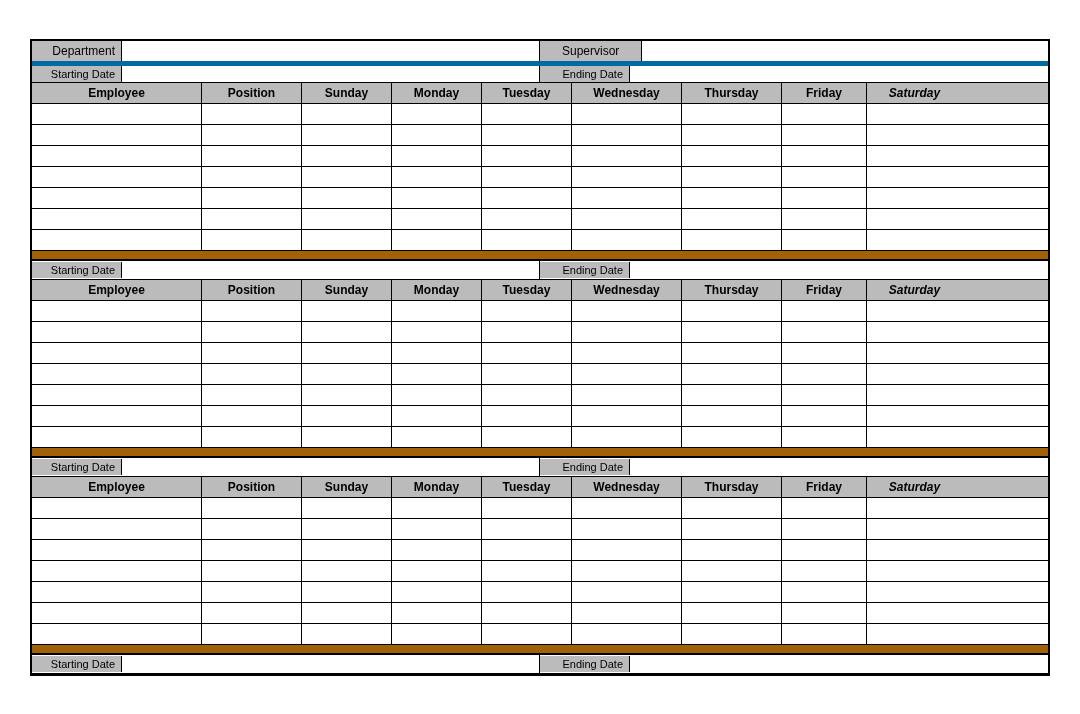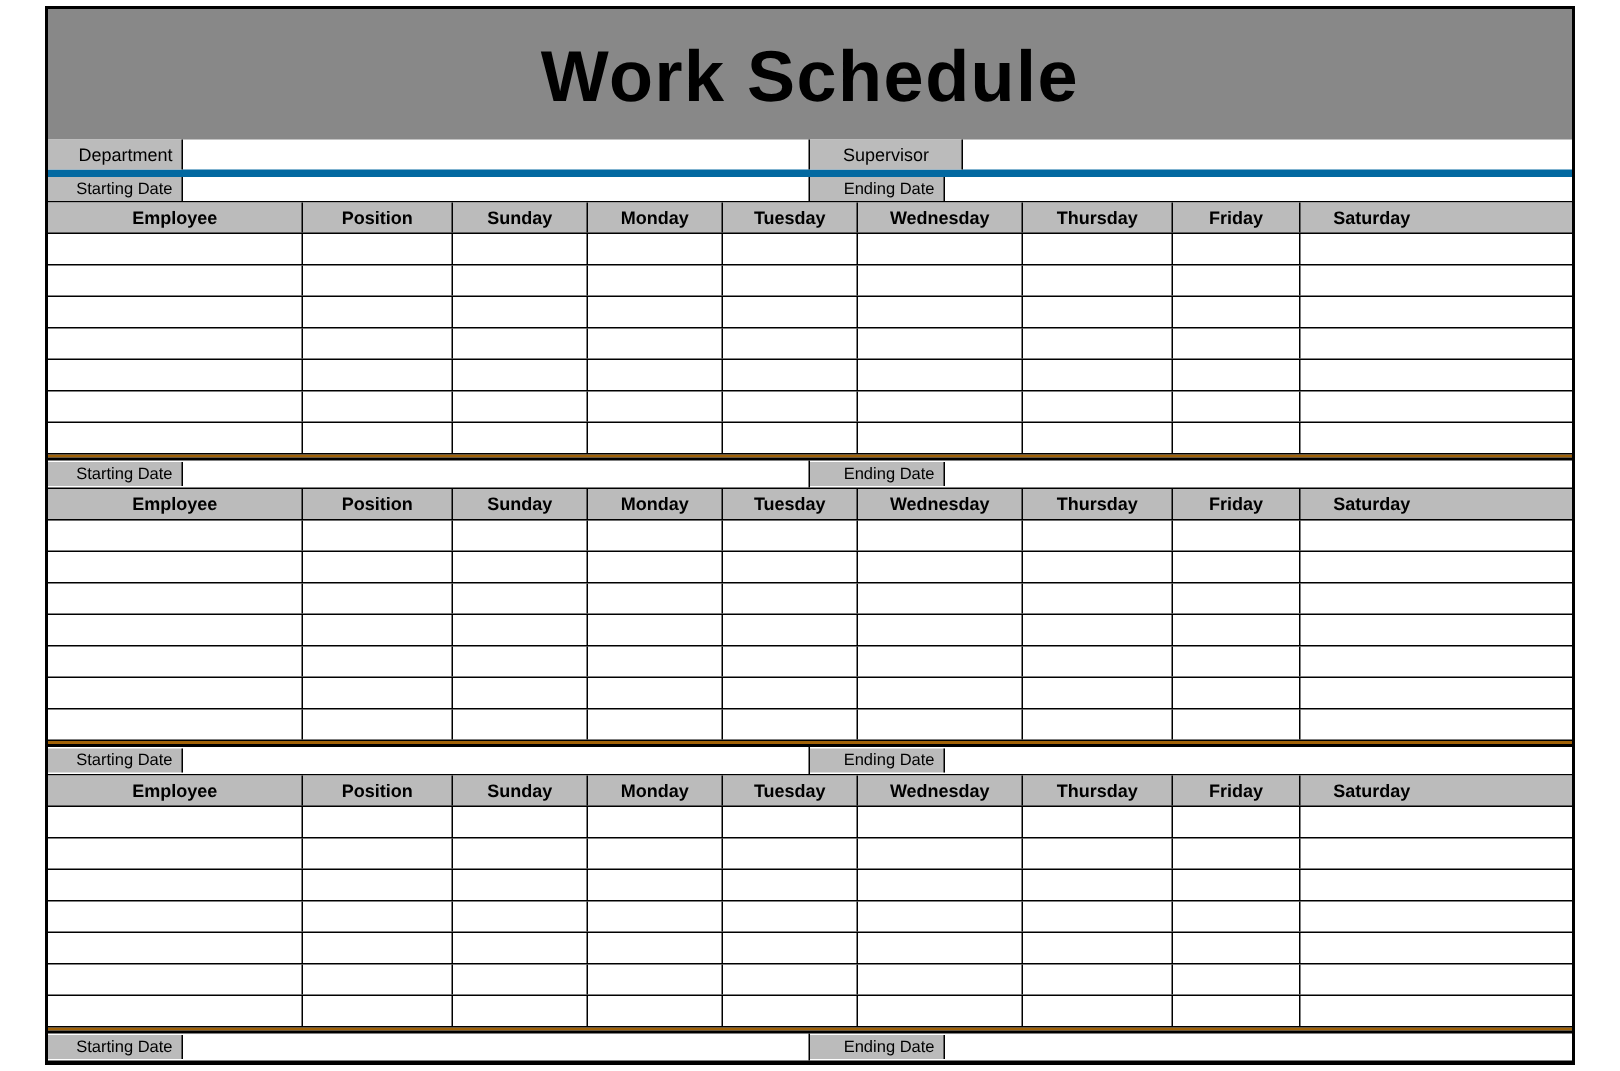--- a/index.html
+++ b/index.html
@@ -110,36 +110,36 @@
       min-width: 90px;
       text-align: right;
       border-right: 1px solid #000;
     }
     .end-cell .value {
       flex: 1;
       padding: 2px 6px;
       font-size: 11px;
     }
     .section {
-      border-bottom: 2px solid #a16207;
+      border-bottom: 8px solid #a16207;
     }
     .header-row {
       display: grid;
       grid-template-columns: 170px 100px 90px 90px 90px 110px 100px 85px 95px;
       background: #bbb;
       border-bottom: 1px solid #000;
     }
     .header-cell {
       padding: 3px 4px;
       font-size: 12px;
       font-weight: bold;
       text-align: center;
       border-right: 1px solid #000;
     }
-    .header-cell:last-child { border-right: none; }
+    .header-cell:last-child { border-right: none; font-style: italic; }
     .data-row {
       display: grid;
       grid-template-columns: 170px 100px 90px 90px 90px 110px 100px 85px 95px;
       border-bottom: 1px solid #000;
       min-height: 20px;
     }
     .data-cell {
       padding: 2px 4px;
       font-size: 11px;
       border-right: 1px solid #000;
@@ -185,23 +185,20 @@
     .section-end .val {
       flex: 1;
       min-height: 18px;
     }
   </style>
 </head>
 <body>
 
 <div class="outer-container">
 
-  <div class="title-row">
-    <h1>Work Schedule</h1>
-  </div>
 
 
   <div class="dept-supervisor-row">
     <div class="dept-cell">
       <div class="label">Department</div>
       <div class="value"></div>
     </div>
     <div class="supervisor-cell">
       <div class="label">Supervisor</div>
       <div class="value"></div>

